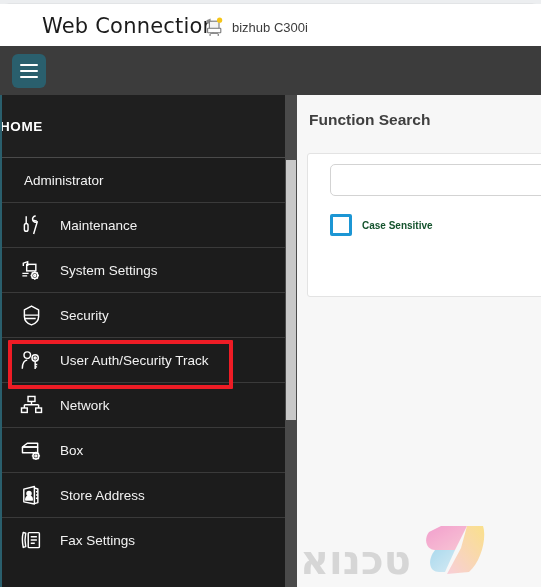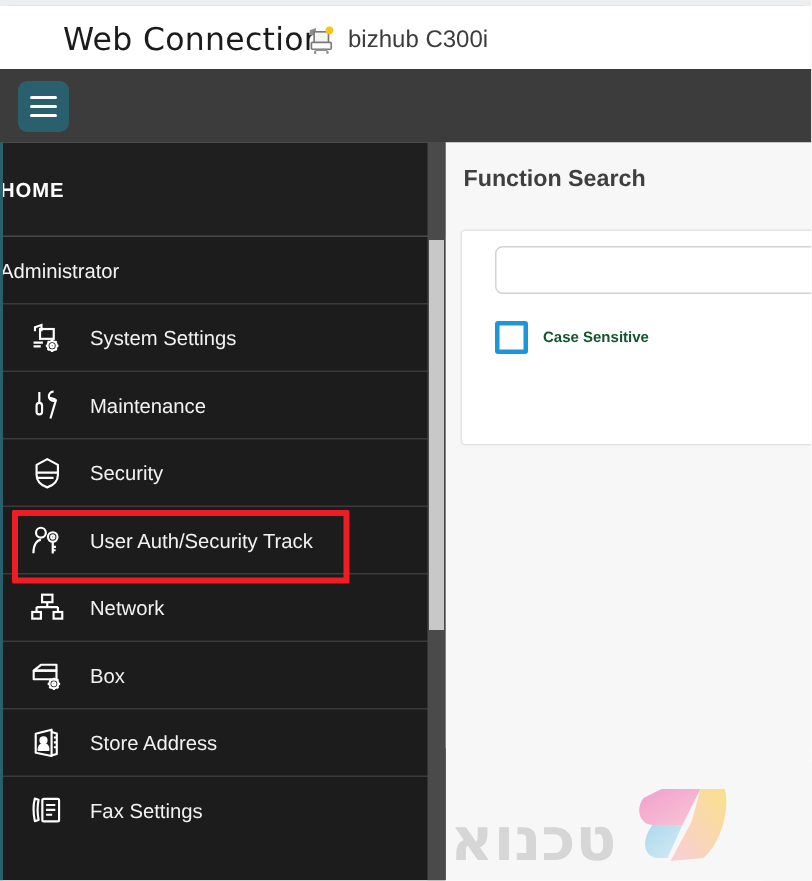--- a/index.html
+++ b/index.html
@@ -32,21 +32,21 @@
     font-family:"DejaVu Sans", sans-serif;
     font-size:21px;font-weight:400;letter-spacing:.2px;
     color:#1b1b1b;white-space:nowrap;
   }
   .device-wrap{
     position:absolute;left:203px;top:13px;
     display:flex;align-items:center;gap:7px;
   }
   .device-icon{position:relative;width:22px;height:20px;display:block;}
   .device-name{
-    font-size:16px;color:#3c3c3c;white-space:nowrap;
+    font-size:13px;color:#3c3c3c;white-space:nowrap;
     font-family:"Liberation Sans", sans-serif;
   }
 
   
   .toolbar{
     position:absolute;left:0;top:46px;width:541px;height:49px;
     background:#3c3c3c;
   }
   .hamburger{
     position:absolute;left:12px;top:54px;width:34px;height:34px;
@@ -78,20 +78,21 @@
     background:#1c1c1c;
   }
   .menu-item{
     position:relative;height:45px;
     border-top:1px solid #3a3a3a;
     display:flex;align-items:center;
     box-sizing:border-box;cursor:pointer;
   }
   .menu-item.section-head{
     border-top:1px solid #4a4a4a;
+    padding-left:24px;
   }
   .menu-item .m-icon{
     width:30px;height:30px;margin-left:16px;margin-right:14px;
     flex:0 0 30px;display:flex;align-items:center;justify-content:center;
   }
   .menu-item .m-label{
     color:#f2f2f2;font-size:13.5px;white-space:nowrap;
   }
   .menu-item.section-head .m-label{font-size:13.5px;color:#f4f4f4;}
 
@@ -197,49 +198,49 @@
     <div class="menu-scroll">
 
       <div class="menu-item section-head">
         <span class="m-label">Administrator</span>
       </div>
 
       <div class="menu-item">
         <span class="m-icon">
           <svg viewBox="0 0 26 26" width="25" height="25" aria-hidden="true">
             <g fill="none" stroke="#ffffff" stroke-width="1.5">
+              <path d="M7.5 3.5 L7.5 11"></path>
+              <rect x="5.6" y="11" width="3.8" height="8" rx="1.9"></rect>
+              <path d="M17.4 3.2 a3.2 3.2 0 1 0 1.6 5.9 L15.2 21.8" stroke-linejoin="round"></path>
+              <path d="M14.6 7.4 L18.6 8.6"></path>
+            </g>
+          </svg>
+        </span>
+        <span class="m-label">Maintenance</span>
+      </div>
+
+      <div class="menu-item">
+        <span class="m-icon">
+          <svg viewBox="0 0 26 26" width="25" height="25" aria-hidden="true">
+            <g fill="none" stroke="#ffffff" stroke-width="1.5">
               <path d="M4.5 8.2 L4.5 5.4 L9 3.8 L9 8.2"></path>
               <rect x="8" y="6.6" width="9.5" height="6.8"></rect>
               <path d="M3.5 16 L10 16 M3.5 18.6 L8.5 18.6"></path>
             </g>
             <g fill="none" stroke="#ffffff" stroke-width="1.5">
               <circle cx="16.4" cy="18.2" r="3.2"></circle>
               <circle cx="16.4" cy="18.2" r="1.1"></circle>
               <path d="M16.4 13.8 L16.4 15.1 M16.4 21.3 L16.4 22.6
                        M12 18.2 L13.3 18.2 M19.5 18.2 L20.8 18.2
                        M13.3 15.1 L14.2 16 M18.6 20.4 L19.5 21.3
                        M19.5 15.1 L18.6 16 M14.2 20.4 L13.3 21.3"></path>
             </g>
           </svg>
         </span>
         <span class="m-label">System Settings</span>
-      </div>
-
-      <div class="menu-item">
-        <span class="m-icon">
-          <svg viewBox="0 0 26 26" width="25" height="25" aria-hidden="true">
-            <g fill="none" stroke="#ffffff" stroke-width="1.5">
-              <path d="M7.5 3.5 L7.5 11"></path>
-              <rect x="5.6" y="11" width="3.8" height="8" rx="1.9"></rect>
-              <path d="M17.4 3.2 a3.2 3.2 0 1 0 1.6 5.9 L15.2 21.8" stroke-linejoin="round"></path>
-              <path d="M14.6 7.4 L18.6 8.6"></path>
-            </g>
-          </svg>
-        </span>
-        <span class="m-label">Maintenance</span>
       </div>
 
       <div class="menu-item">
         <span class="m-icon">
           <svg viewBox="0 0 26 26" width="25" height="25" aria-hidden="true">
             <g fill="none" stroke="#ffffff" stroke-width="1.5" stroke-linejoin="round">
               <path d="M13 3.2 L20.4 7.2 L20.4 14 C20.4 18.4 17 21.4 13 22.8
                        C9 21.4 5.6 18.4 5.6 14 L5.6 7.2 Z"></path>
               <path d="M6 12.6 L20 12.6 M6 16.2 L17.4 16.2"></path>
             </g>

